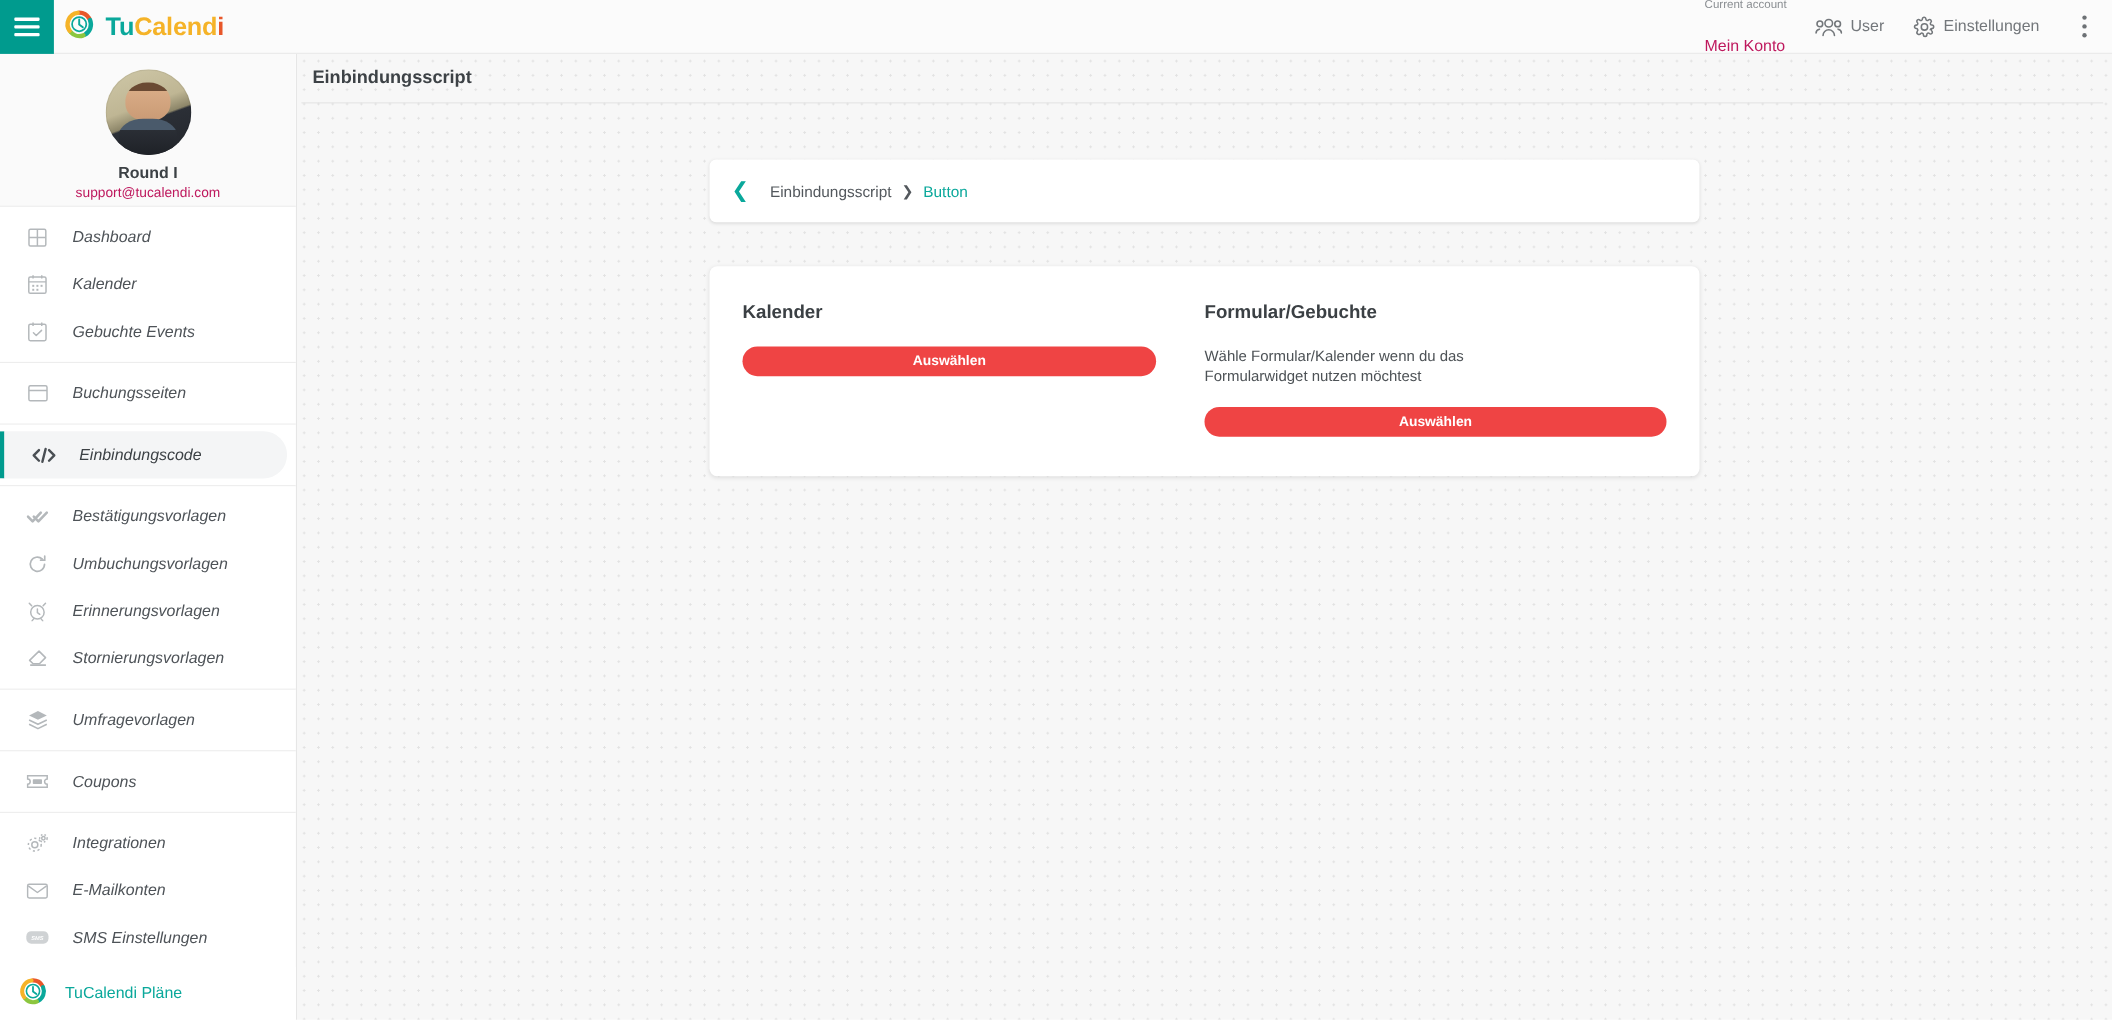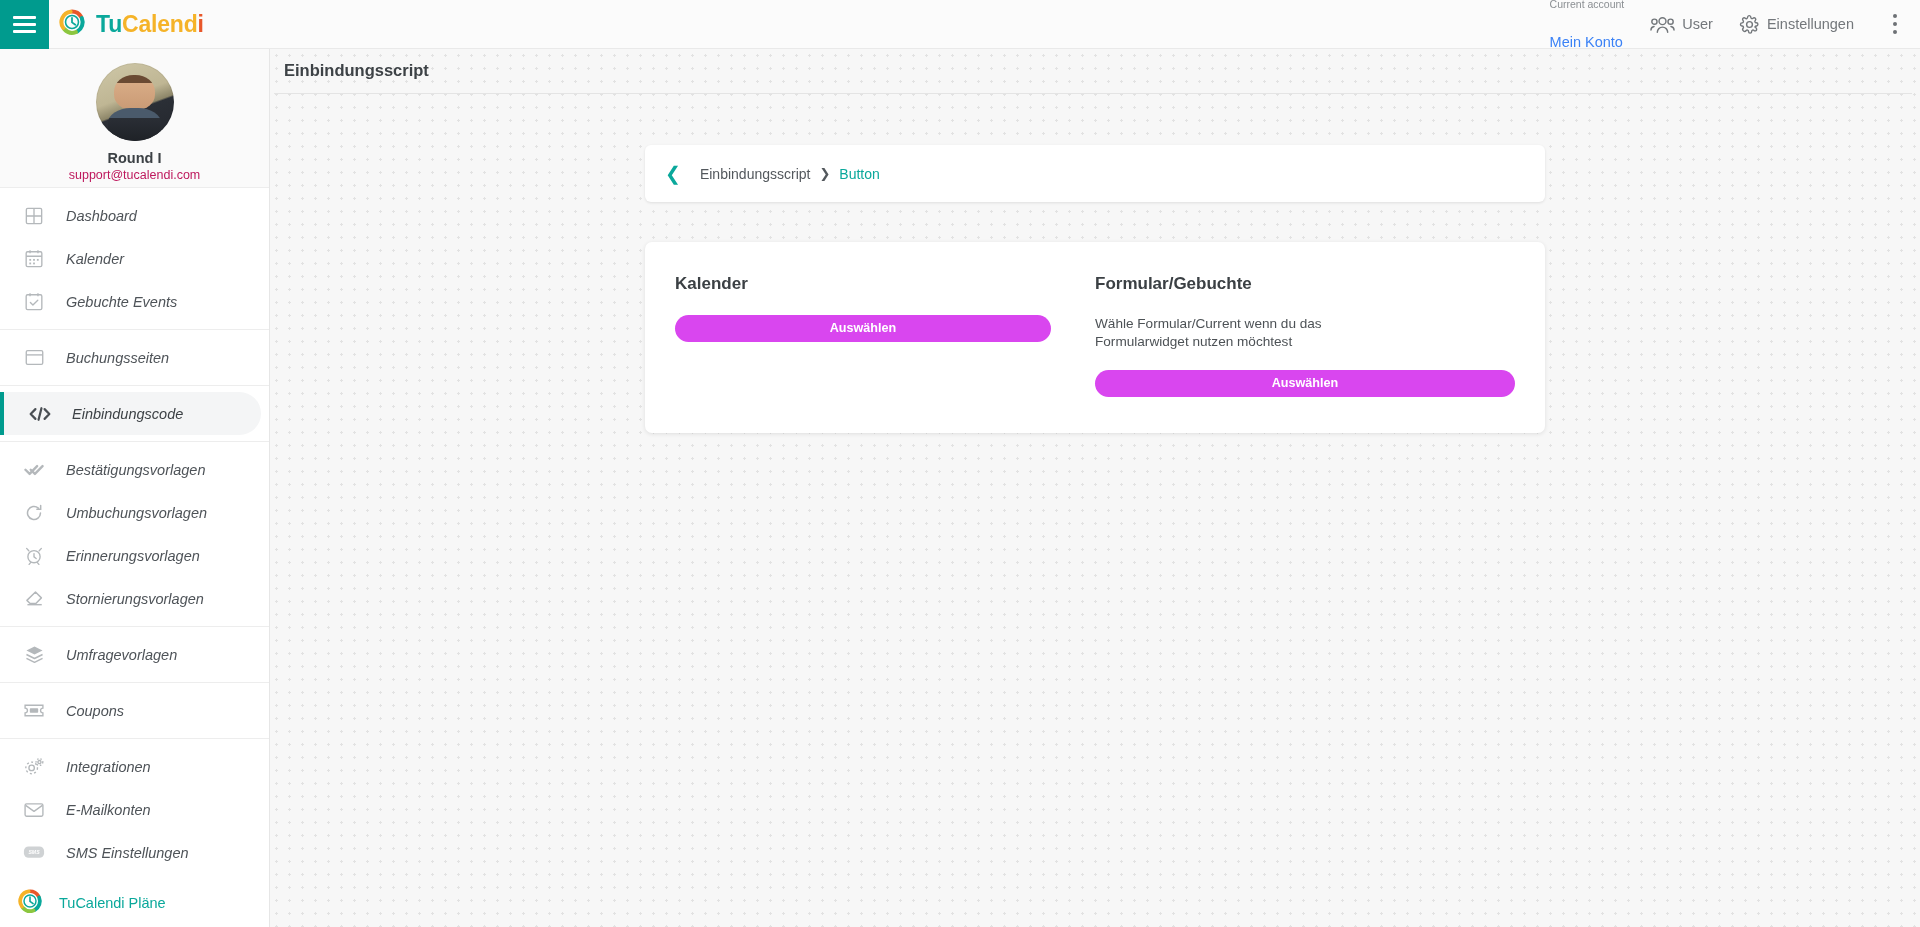--- a/index.html
+++ b/index.html
@@ -44,21 +44,21 @@
   .brand-text .t1 { color: #0aa89b; }
   .brand-text .t2 { color: #f5b328; }
   .brand-text .t3 { color: #e8572a; }
 
   .topbar-right {
     margin-left: auto; display: flex; align-items: center;
     gap: 26px; padding-right: 14px; height: 100%;
   }
   .acct-block { text-align: left; cursor: pointer; line-height: 1.15; }
   .acct-block .acct-small { font-size: 10.5px; color: #8b8f93; display: block; }
-  .acct-block .acct-big   { font-size: 14.5px; color: #3b82f6; display: block; margin-top: 24px; }
+  .acct-block .acct-big   { font-size: 14.5px; color: #be185d; display: block; margin-top: 24px; }
 
   .tb-item {
     display: flex; align-items: center; gap: 7px;
     color: #73777b; font-size: 14.5px; cursor: pointer;
   }
   .tb-item svg { display: block; }
   .kebab {
     width: 22px; height: 30px; display: flex; flex-direction: column;
     align-items: center; justify-content: center; gap: 4px; cursor: pointer;
     margin-left: 4px;
@@ -191,21 +191,21 @@
   .opt-title {
     font-size: 17px; font-weight: bold; color: #3b4044;
     margin: 0 0 21px;
   }
   .opt-desc {
     font-size: 13.6px; color: #4d5256; line-height: 1.30;
     margin: 0 0 20px; max-width: 300px;
   }
   .opt-btn {
     display: block; width: 100%; height: 27px;
-    background: #d946ef; color: #ffffff;
+    background: #ef4444; color: #ffffff;
     border: none; border-radius: 16px;
     font-family: inherit; font-size: 12.6px; font-weight: bold;
     cursor: pointer; line-height: 27px; padding: 0;
     text-align: center;
   }
 </style>
 </head>
 <body>
 
 <div class="topbar">
@@ -475,20 +475,20 @@
 
     <div class="options-card">
 
       <div class="opt">
         <h2 class="opt-title">Kalender</h2>
         <button class="opt-btn">Auswählen</button>
       </div>
 
       <div class="opt">
         <h2 class="opt-title">Formular/Gebuchte</h2>
-        <p class="opt-desc">Wähle Formular/Current wenn du das Formularwidget nutzen möchtest</p>
+        <p class="opt-desc">Wähle Formular/Kalender wenn du das Formularwidget nutzen möchtest</p>
         <button class="opt-btn">Auswählen</button>
       </div>
 
     </div>
 
   </div>
 </div>
 
 </body></html>

